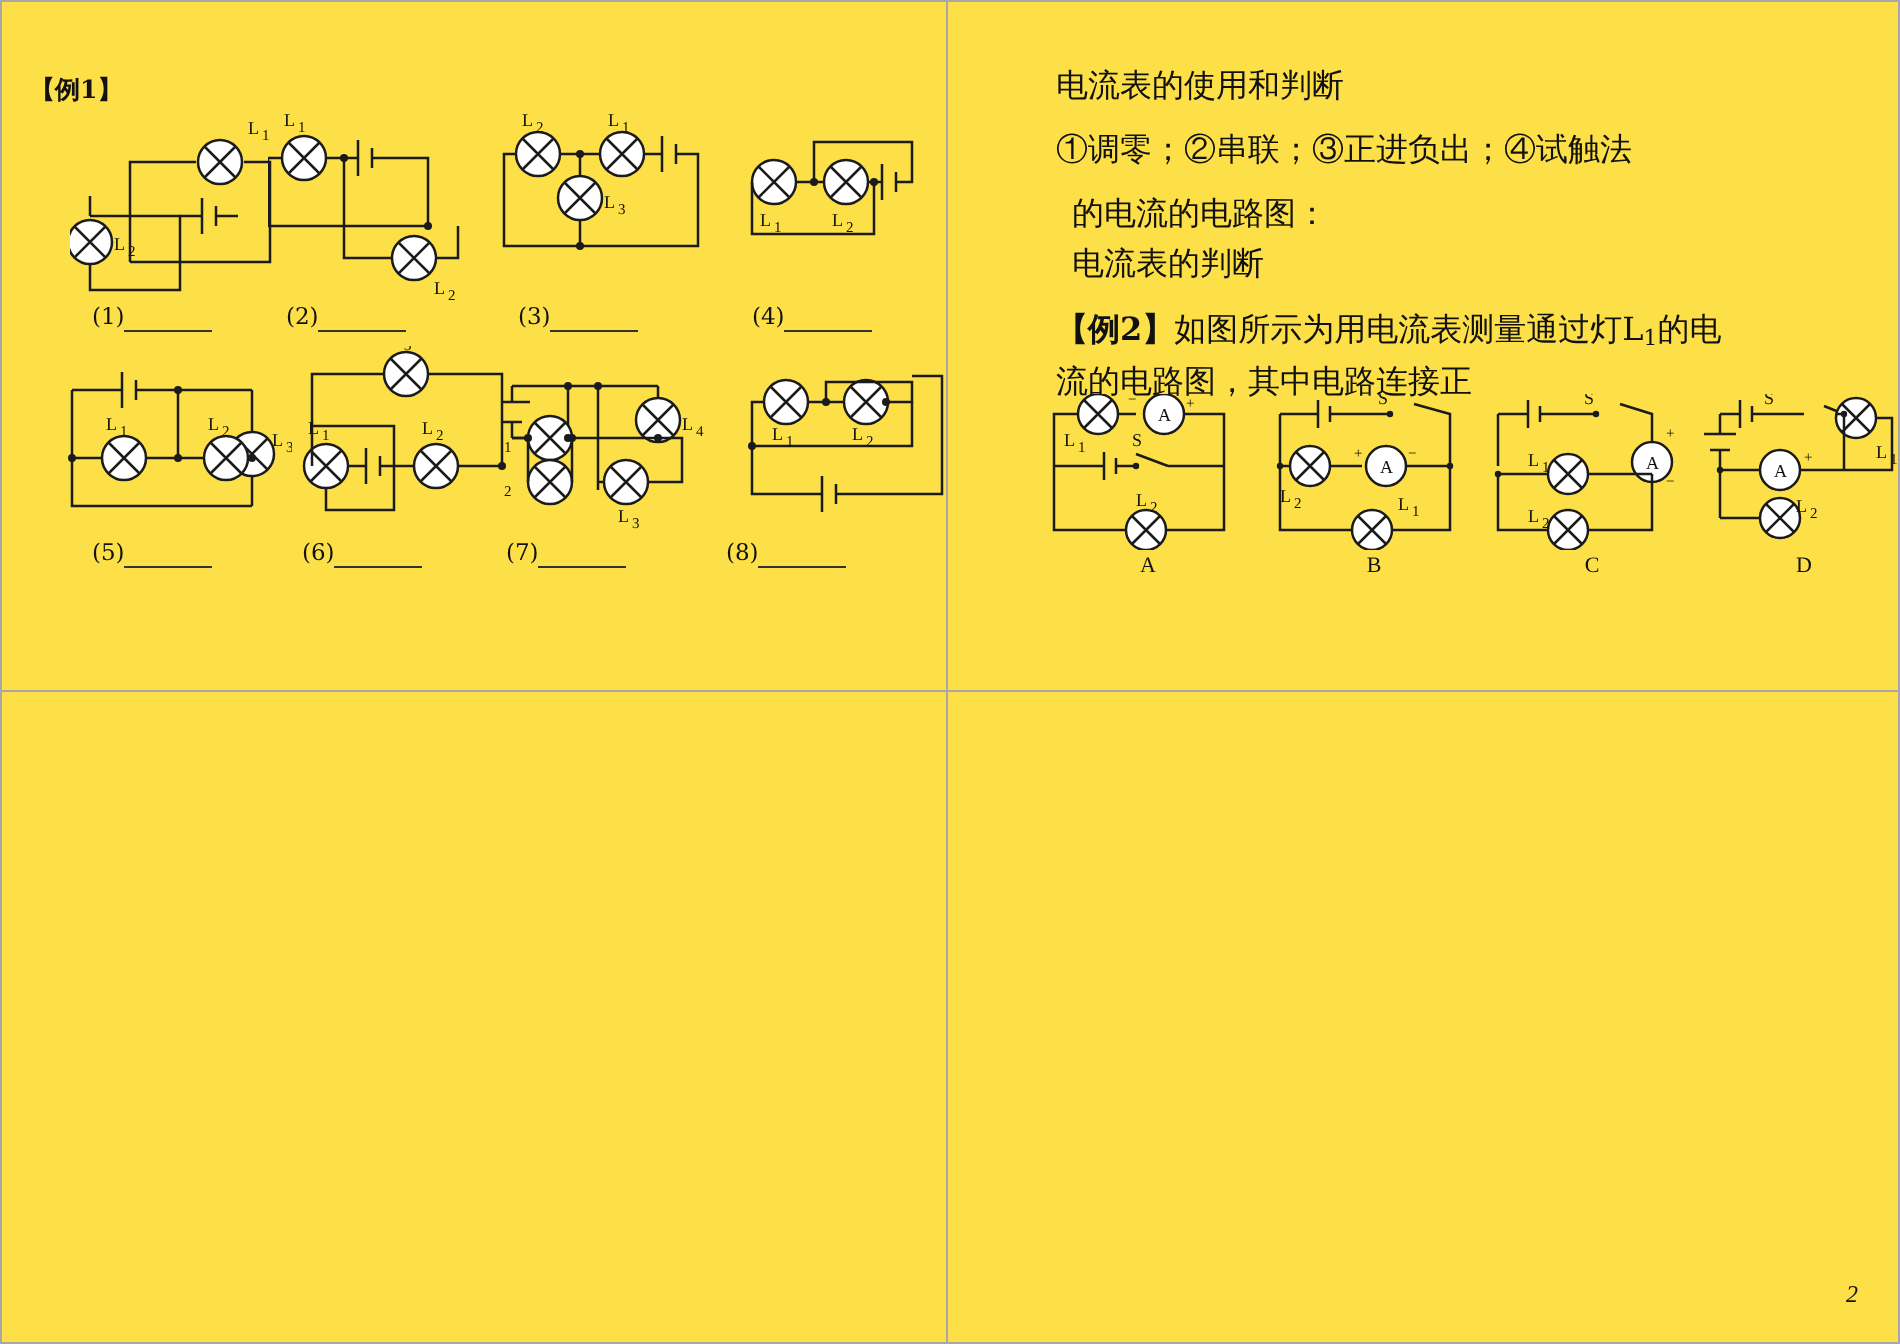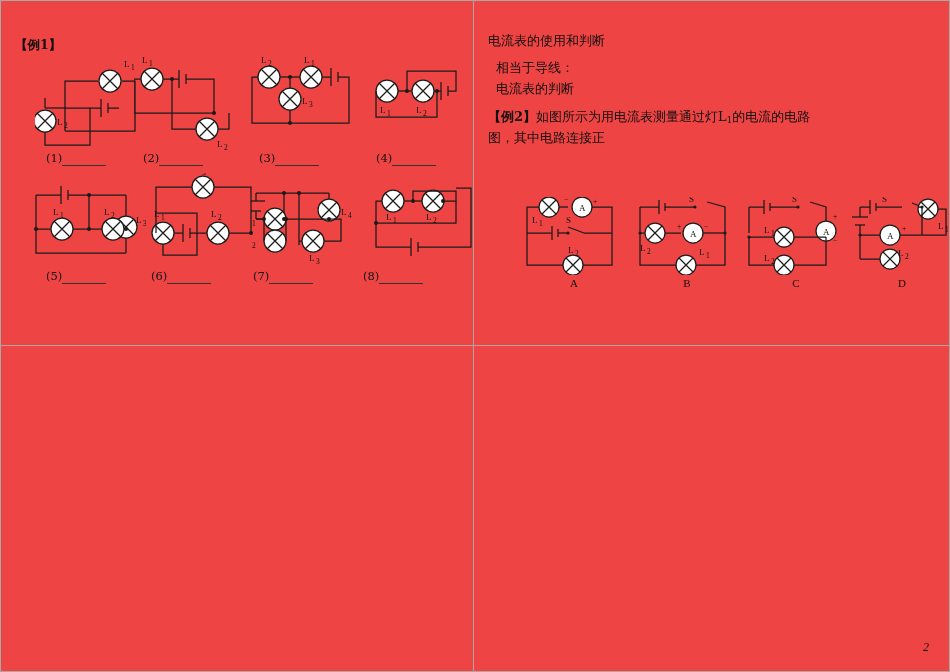--- a/index.html
+++ b/index.html
@@ -1,32 +1,32 @@
 <!DOCTYPE html>
 <html><head>
 <meta charset="utf-8">
 <style>
   html,body{margin:0;padding:0;background:#fff;}
   body{width:950px;height:672px;overflow:hidden;
        font-family:"Liberation Serif","DejaVu Serif",serif;color:#111;}
   .page{position:relative;width:950px;height:672px;box-sizing:border-box;
-        border:1px solid #a8a8a8;background:#ef4444;}
+        border:1px solid #a8a8a8;background:#fde047;}
   
   .v-div{position:absolute;left:472px;top:0;width:1px;height:672px;background:#a8a8a8;}
   .h-div{position:absolute;left:0;top:344px;width:950px;height:1px;background:#a8a8a8;}
 
   .quad{position:absolute;box-sizing:border-box;}
   #q-tl{left:0;top:0;width:472px;height:344px;}
   #q-tr{left:473px;top:0;width:477px;height:344px;}
   #q-bl{left:0;top:345px;width:472px;height:327px;}
   #q-br{left:473px;top:345px;width:477px;height:327px;}
 
   .cn{font-family:"DejaVu Serif","Liberation Serif",serif;}
   .ttl{font-weight:bold;font-size:12.5px;}
-  .txt{font-size:13px;line-height:1.55;}
+  .txt{font-size:16px;line-height:1.55;margin-left:40px;}
   sub{font-size:.68em;vertical-align:-.25em;}
 
   
   #ex1-label{position:absolute;left:14px;top:36px;}
   .circ-row{position:absolute;}
   .cap{position:absolute;font-size:11.5px;white-space:nowrap;}
   .cap u{text-decoration:none;border-bottom:1px solid #333;padding:0 20px;}
 
   
   #tr-body{position:absolute;left:14px;top:30px;width:340px;}
@@ -264,21 +264,22 @@
 
     <div class="cap cn" style="left:45px;top:268px;"><span>(5)</span><u>&nbsp;</u></div>
     <div class="cap cn" style="left:150px;top:268px;"><span>(6)</span><u>&nbsp;</u></div>
     <div class="cap cn" style="left:252px;top:268px;"><span>(7)</span><u>&nbsp;</u></div>
     <div class="cap cn" style="left:362px;top:268px;"><span>(8)</span><u>&nbsp;</u></div>
   </div>
 
   <div class="quad" id="q-tr">
     <div class="txt cn" id="tr-body">
       <p>电流表的使用和判断</p>
-      <p class="indent1" style="margin-bottom:1px;">相当于导线：</p>
+      <p>①调零；②串联；③正进负出；④试触法</p>
+      <p class="indent1" style="margin-bottom:1px;">的电流的电路图：</p>
       <p class="indent1" style="margin-bottom:1px;">电流表的判断</p>
       <p class="ex2">
         <b>【例2】</b><span>如图所示为用电流表测量通过灯L</span><sub>1</sub><span>的电流的电路图，其中电路连接正</span>
       </p>
     </div>
 
     <div style="position:absolute;left:50px;top:196px;">
       <svg width="100" height="78" viewBox="0 0 100 78">
         <circle class="wf" cx="25" cy="10" r="10"></circle>
         <path class="w" d="M18 3 L32 17 M32 3 L18 17"></path>

